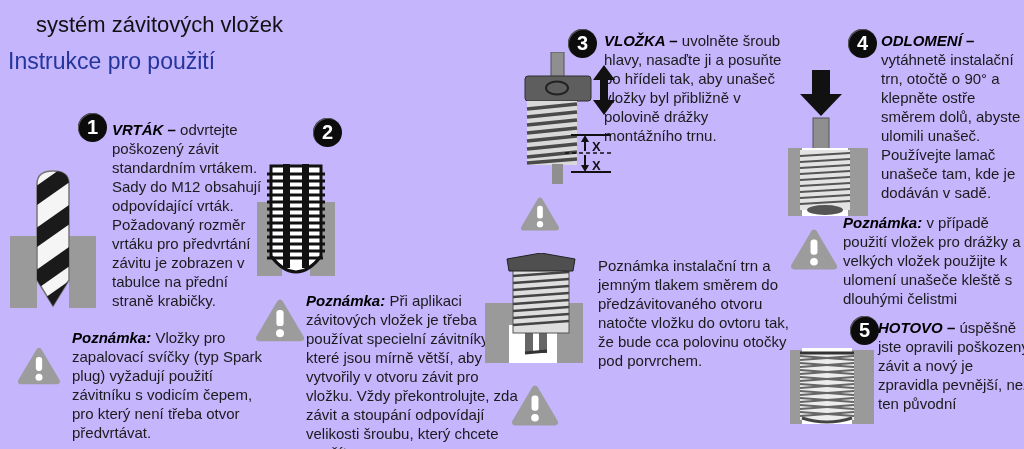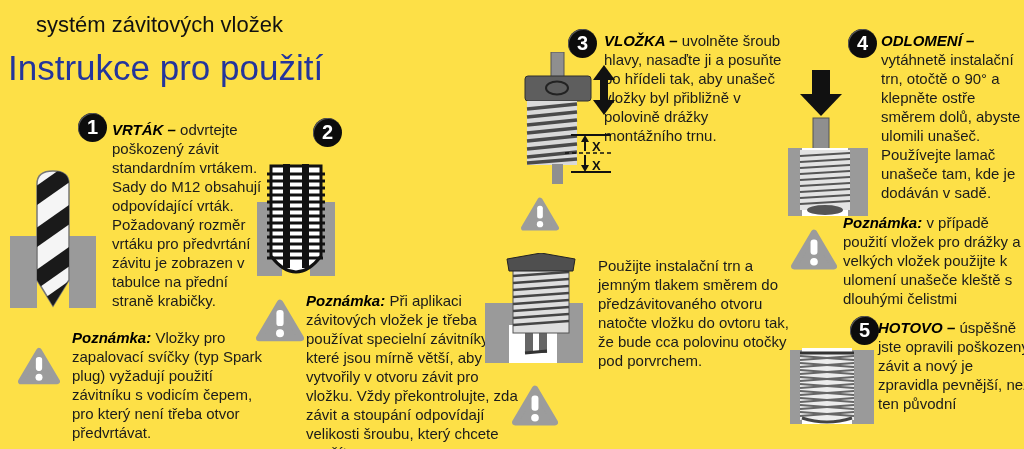--- a/index.html
+++ b/index.html
@@ -1,20 +1,20 @@
 <!DOCTYPE html>
 <html><head>
 <meta charset="utf-8">
 <style>
   html,body{margin:0;padding:0;background:#fff;}
-  .page{position:relative;width:1024px;height:449px;background:#fde047;overflow:hidden;
+  .page{position:relative;width:1024px;height:449px;background:#c4b5fd;overflow:hidden;
         font-family:"Liberation Sans",sans-serif;color:#1a1a1a;}
   .abs{position:absolute;}
   .subtitle{font-size:22px;color:#111;}
-  .title{font-size:35px;color:#24359c;letter-spacing:0px;}
+  .title{font-size:23px;color:#24359c;letter-spacing:0px;}
   .badge{width:29px;height:29px;border-radius:50%;background:#0c0c0c;color:#fff;
          font-weight:bold;font-size:20px;display:flex;align-items:center;justify-content:center;
          box-shadow:inset 1px 1px 0 #555;}
   .txt{font-size:15px;line-height:19px;color:#1b1b1b;}
   .txt b{color:#000;font-style:italic;}
   svg{display:block;}
   svg text{font-family:"Liberation Sans",sans-serif;}
 </style>
 </head>
 <body>
@@ -155,21 +155,21 @@
       <line x1="30" y1="30" x2="86" y2="26"></line>
         <line x1="30" y1="37" x2="86" y2="33"></line>
       <line x1="30" y1="44" x2="86" y2="40"></line>
         <line x1="30" y1="51" x2="86" y2="47"></line>
       <line x1="30" y1="58" x2="86" y2="54"></line>
         <line x1="30" y1="65" x2="86" y2="61"></line>
       <line x1="30" y1="72" x2="86" y2="68"></line>
     </g>
     <path d="M24 6 L58 0 L92 6 L90 18 L26 18 Z" fill="#4f4f4f" stroke="#222" stroke-width="1"></path>
   </svg>
-  <div class="abs txt" style="left:598px;top:256px;width:204px">Použijte instalační trn a jemným tlakem směrem do předzávitovaného otvoru natočte vložku do ovtoru tak, že bude cca polovinu otočky pod porvrchem.</div>
+  <div class="abs txt" style="left:598px;top:256px;width:204px">Poznámka instalační trn a jemným tlakem směrem do předzávitovaného otvoru natočte vložku do ovtoru tak, že bude cca polovinu otočky pod porvrchem.</div>
 
   <svg class="abs" style="left:512px;top:384px" width="46" height="43" viewBox="0 0 60 56">
       <use href="#warn-shape"></use>
     </svg>
 
   <div class="abs badge" style="left:848px;top:29px">4</div>
   <div class="abs txt" style="left:881px;top:31px;width:150px">
     <b>ODLOMENÍ –</b>
     <span>vytáhnetě instalační trn, otočtě o 90° a klepněte ostře směrem dolů, abyste ulomili unašeč. Používejte lamač unašeče tam, kde je dodáván v sadě.</span>
   </div>

